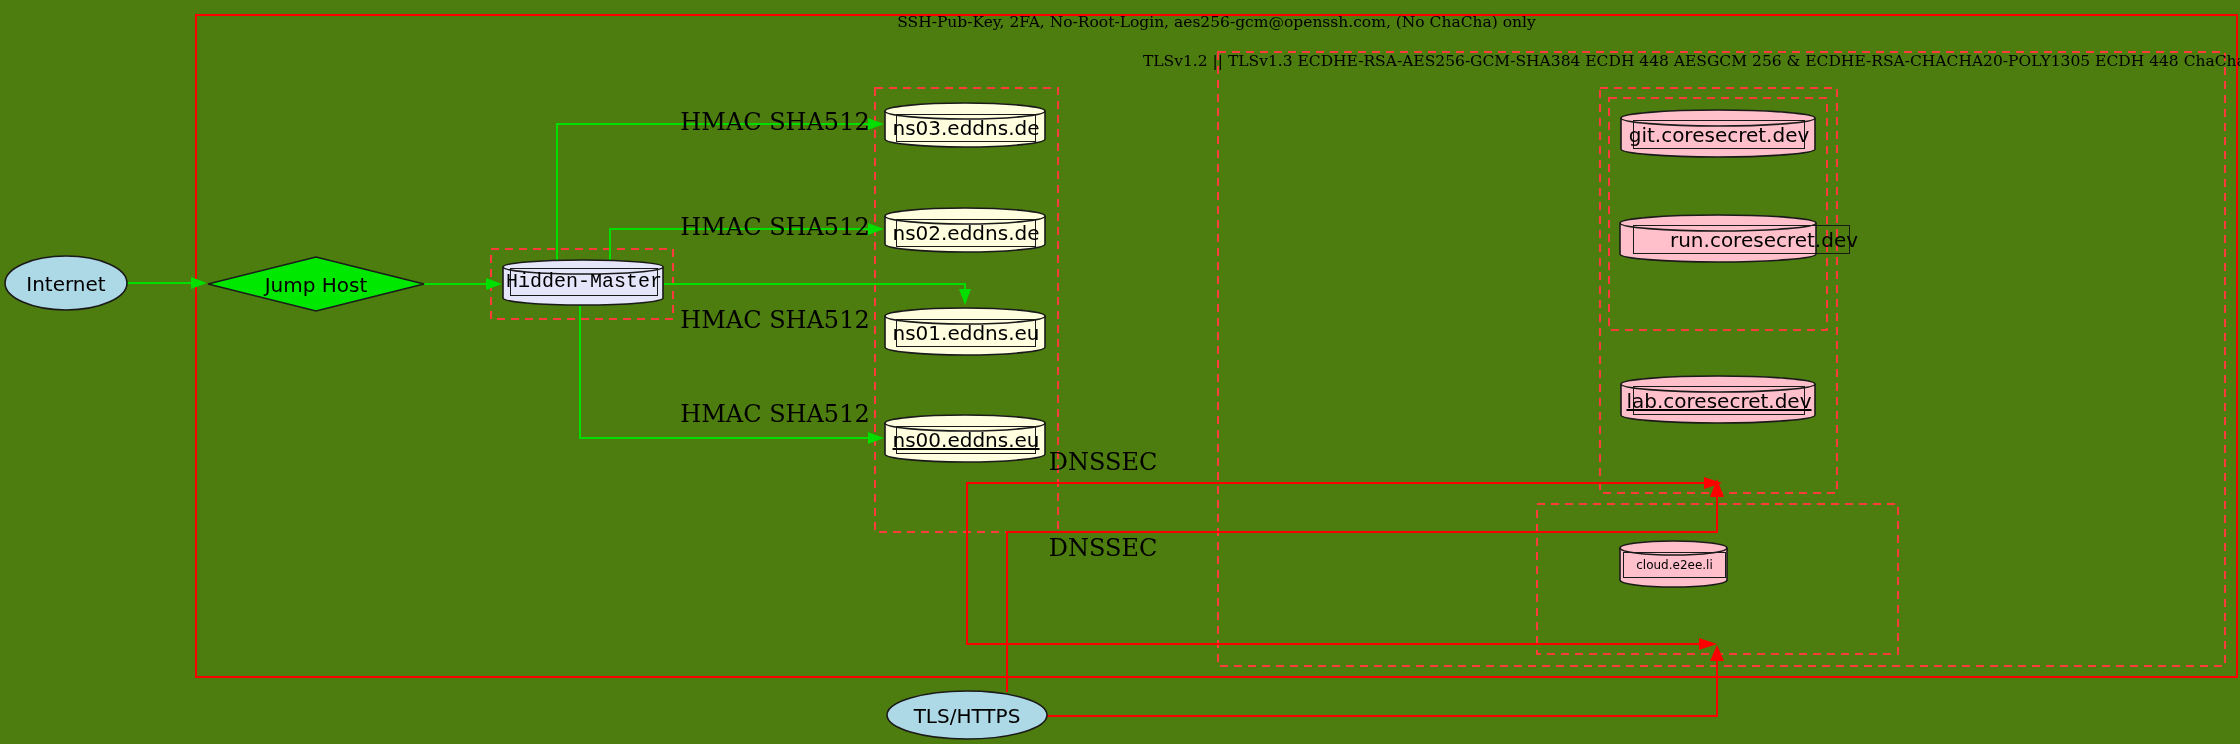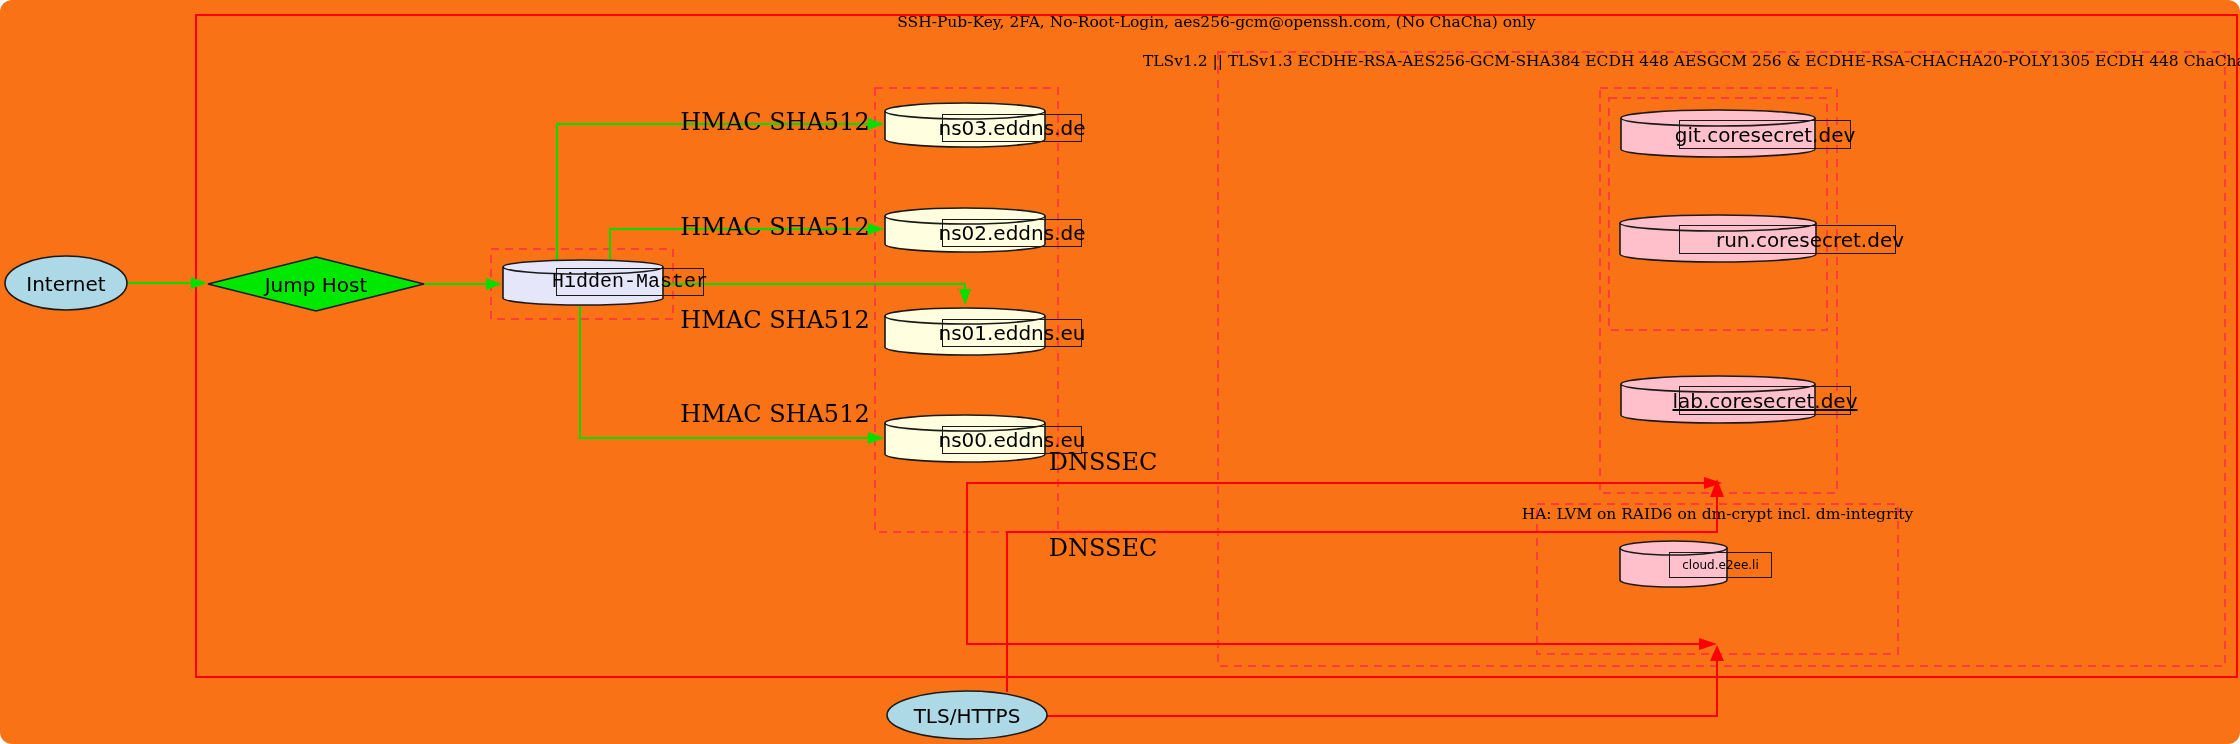--- a/index.html
+++ b/index.html
@@ -1,29 +1,29 @@
 <!DOCTYPE html>
 <html><head>
 <meta charset="utf-8">
 <style>
   html,body{margin:0;padding:0;background:#ffffff;}
-  #canvas{position:relative;width:2240px;height:744px;background:#f97316;overflow:hidden;
-          font-family:"DejaVu Sans",sans-serif;border-radius:12px;}
+  #canvas{position:relative;width:2240px;height:744px;background:#4d7c0f;overflow:hidden;
+          font-family:"DejaVu Sans",sans-serif;}
   #gfx{position:absolute;left:0;top:0;}
   svg polyline, svg line{fill:none;stroke-width:2;}
   svg rect.cluster{fill:none;}
   svg .nodeshape{stroke:#1a1a1a;stroke-width:1.6;}
   .lbl{position:absolute;display:flex;align-items:center;justify-content:center;
        color:#000;white-space:nowrap;line-height:1;}
   .sans20{font-size:20px;}
   .sans16{font-size:12px;}
   .serif{font-family:"DejaVu Serif",serif;}
   .serif21{font-size:24px;}
   .serif16{font-size:15.5px;}
-  .boxed{border:1px solid #1a1a1a;background:transparent;margin-left:46px;}
+  .boxed{border:1px solid #1a1a1a;background:transparent;}
 </style>
 </head>
 <body>
 
 <div id="canvas">
 
   <svg id="gfx" width="2240" height="744" viewBox="0 0 2240 744">
 
     <g>
       <rect class="cluster" x="196" y="15" width="2041" height="662" stroke-width="2" stroke="#fe0000"></rect>
@@ -102,35 +102,34 @@
         <path d="M1620,548 L1620,580 A53.5,7 0 0,0 1727,580 L1727,548"></path>
         <ellipse cx="1673.5" cy="548" rx="53.5" ry="7"></ellipse>
       </g>
 
       <ellipse class="nodeshape" cx="967" cy="715" rx="80" ry="24" fill="#add8e6"></ellipse>
     </g>
   </svg>
 
   <div class="lbl serif serif16" style="left:196px;top:13px;width:2041px;height:20px;">SSH-Pub-Key, 2FA, No-Root-Login, aes256-gcm@openssh.com, (No ChaCha) only</div>
   <div class="lbl serif serif16" style="left:1218px;top:52px;width:1007px;height:20px;">TLSv1.2 || TLSv1.3 ECDHE-RSA-AES256-GCM-SHA384 ECDH 448 AESGCM 256 &amp; ECDHE-RSA-CHACHA20-POLY1305 ECDH 448 ChaCha20 256</div>
-  <div class="lbl serif serif16" style="left:1537px;top:505px;width:361px;height:20px;">HA: LVM on RAID6 on dm-crypt incl. dm-integrity</div>
 
   <div class="lbl serif serif21" style="left:695px;top:109px;width:160px;height:26px;">HMAC SHA512</div>
   <div class="lbl serif serif21" style="left:695px;top:214px;width:160px;height:26px;">HMAC SHA512</div>
   <div class="lbl serif serif21" style="left:695px;top:307px;width:160px;height:26px;">HMAC SHA512</div>
   <div class="lbl serif serif21" style="left:695px;top:401px;width:160px;height:26px;">HMAC SHA512</div>
   <div class="lbl serif serif21" style="left:1023px;top:449px;width:160px;height:26px;">DNSSEC</div>
   <div class="lbl serif serif21" style="left:1023px;top:535px;width:160px;height:26px;">DNSSEC</div>
 
   <div class="lbl sans20" style="left:6px;top:271px;width:120px;height:26px;">Internet</div>
   <div class="lbl sans20" style="left:236px;top:272px;width:160px;height:26px;">Jump Host</div>
   <div class="lbl sans20 boxed" style="left:510px;top:268px;width:146px;height:26px;font-family:Liberation Mono, monospace;">Hidden-Master</div>
   <div class="lbl sans20 boxed" style="left:896px;top:114px;width:138px;height:26px;">ns03.eddns.de</div>
   <div class="lbl sans20 boxed" style="left:896px;top:219px;width:138px;height:26px;">ns02.eddns.de</div>
   <div class="lbl sans20 boxed" style="left:896px;top:319px;width:138px;height:26px;">ns01.eddns.eu</div>
-  <div class="lbl sans20 boxed" style="left:896px;top:426px;width:138px;height:26px;">ns00.eddns.eu</div>
+  <div class="lbl sans20 boxed" style="left:896px;top:426px;width:138px;height:26px;text-decoration:underline;">ns00.eddns.eu</div>
   <div class="lbl sans20 boxed" style="left:1633px;top:120px;width:170px;height:27px;">git.coresecret.dev</div>
   <div class="lbl sans20 boxed" style="left:1633px;top:225px;width:170px;height:27px;padding-left:45px;">run.coresecret.dev</div>
   <div class="lbl sans20 boxed" style="left:1633px;top:386px;width:170px;height:27px;text-decoration:underline;">lab.coresecret.dev</div>
   <div class="lbl sans16 boxed" style="left:1623px;top:552px;width:101px;height:24px;">cloud.e2ee.li</div>
   <div class="lbl sans20" style="left:887px;top:703px;width:160px;height:26px;">TLS/HTTPS</div>
 
 </div>
 
 </body></html>

